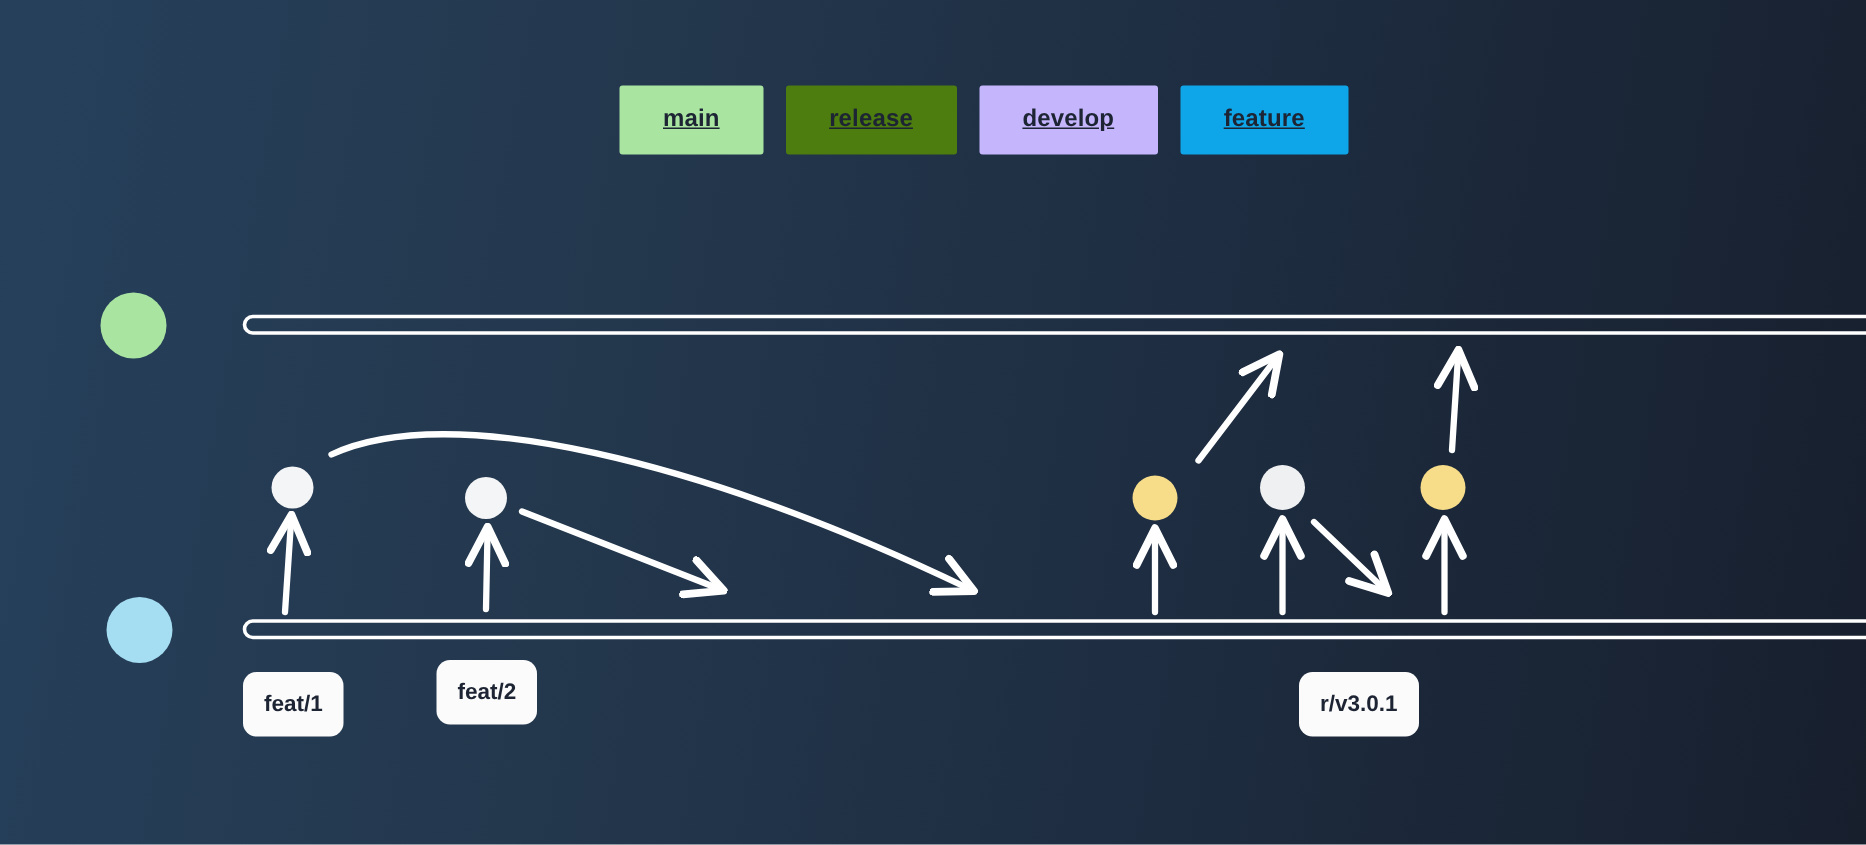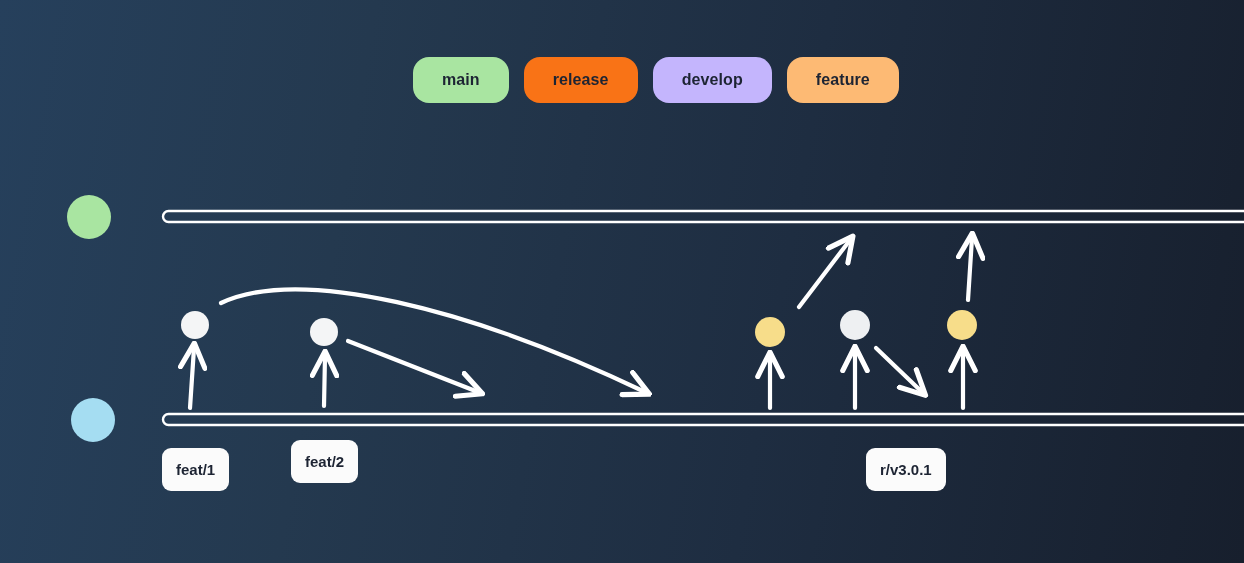--- a/index.html
+++ b/index.html
@@ -26,29 +26,30 @@
     left: 413px;
     top: 57px;
     display: flex;
     align-items: center;
     gap: 15px;
   }
   .legend-chip {
     height: 46px;
     min-width: 56px;
     padding: 0 29px;
-    border-radius: 16px;
+    border-radius: 2px;
     display: flex;
     align-items: center;
     justify-content: center;
     font-size: 16px;
     font-weight: bold;
     color: #1d2433;
     letter-spacing: 0.1px;
     box-sizing: border-box;
+    text-decoration: underline;
   }
 
   
   .lane-dot {
     position: absolute;
     width: 44px;
     height: 44px;
     border-radius: 50%;
   }
   #dot-main    { left: 67px;  top: 195px; }
@@ -82,27 +83,27 @@
 </style>
 </head>
 <body style="background: linear-gradient(100deg, rgb(38, 64, 92) 0%, rgb(36, 57, 79) 28%, rgb(30, 45, 65) 62%, rgb(23, 31, 45) 100%);">
 
 <div id="stage">
 
   <div class="legend">
     <div class="legend-chip" style="background: rgb(169, 229, 161);">
       <span>main</span>
     </div>
-    <div class="legend-chip" style="background: #f97316;">
+    <div class="legend-chip" style="background: #4d7c0f;">
       <span>release</span>
     </div>
     <div class="legend-chip" style="background: #c4b5fd;">
       <span>develop</span>
     </div>
-    <div class="legend-chip" style="background: #fdba74;">
+    <div class="legend-chip" style="background: #0ea5e9;">
       <span>feature</span>
     </div>
   </div>
 
   <div class="lane-dot" id="dot-main" style="background: rgb(169, 229, 161);"></div>
   <div class="lane-dot" id="dot-develop" style="background: rgb(165, 221, 242);"></div>
 
   <svg id="wires" viewBox="0 0 1244 563">
     <defs>
       <marker id="arw" viewBox="0 0 12 12" refX="9" refY="6" markerWidth="7" markerHeight="7" orient="auto-start-reverse">

